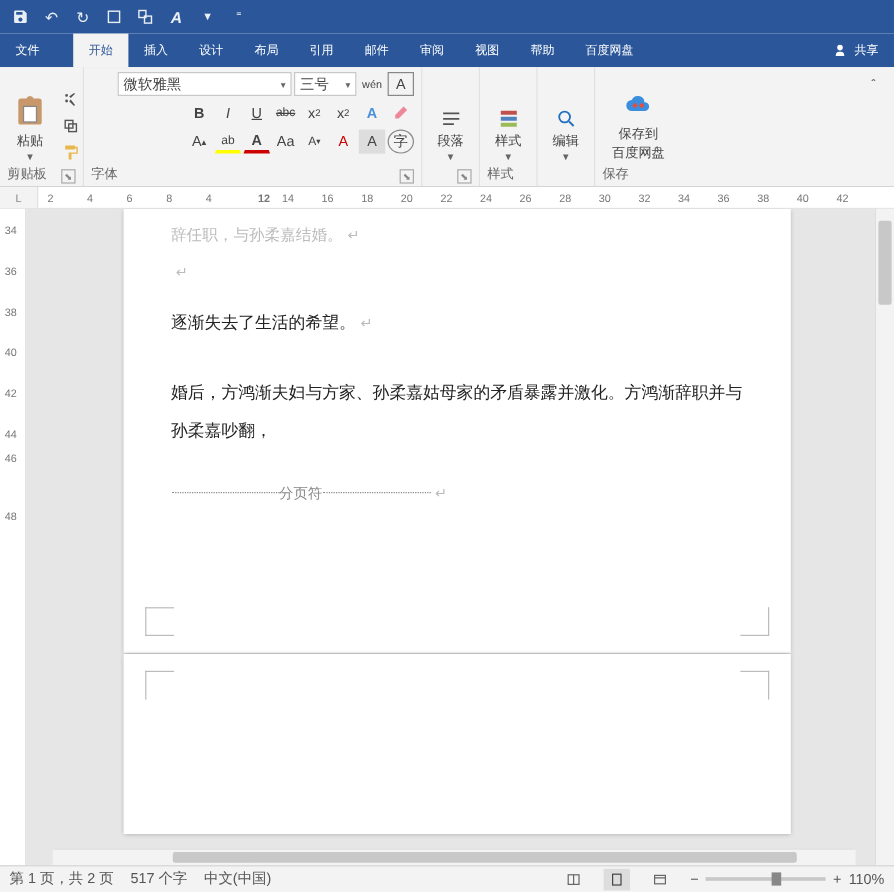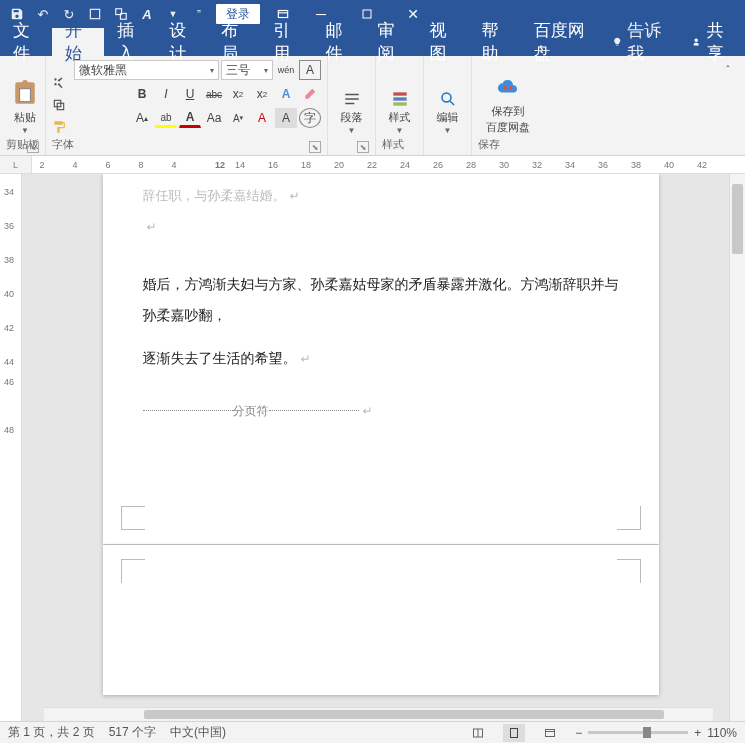--- a/index.html
+++ b/index.html
@@ -10,22 +10,22 @@
 .tb-qat { display:flex; align-items:center; gap:4px; padding:0 6px; }
 .tb-qat .q { width:22px; height:22px; display:flex; align-items:center; justify-content:center; font-size:13px; opacity:.9; }
 .tb-title { flex:1; text-align:center; font-size:12px; white-space:nowrap; overflow:hidden; text-overflow:ellipsis; padding:0 4px; }
 .tb-right { display:flex; align-items:center; gap:0; }
 .tb-btn { width:46px; height:28px; display:flex; align-items:center; justify-content:center; font-size:14px; }
 .tb-login { background:#fff; color:#2b579a; height:20px; padding:0 10px; font-size:12px; display:flex; align-items:center; margin-right:8px; border-radius:1px; }
 .tb-icon { width:30px; height:28px; display:flex; align-items:center; justify-content:center; font-size:13px; }
 
 
 .tabs { height:28px; background:#2b579a; display:flex; align-items:stretch; }
-.tab { color:#fff; padding:0 13px; display:flex; align-items:center; font-size:17px; cursor:default; }
-.tab.active { background:#f3f3f3; color:#2b579a; }
+.tab { color:#fff; padding:0 13px; display:flex; align-items:center; font-size:10px; cursor:default;text-align:right; }
+.tab.active { background:#f3f3f3; color:#2b579a;margin-left:15px; }
 .tabs .spacer { flex:1; }
 .tab.tell { opacity:.9; gap:5px; }
 .tab.tell svg,.tab.share svg{ width:14px;height:14px; fill:#fff;}
 .tab.share { gap:5px; }
 
 
 .ribbon { height:100px; background:#f3f3f3; border-bottom:1px solid #d4d4d4; display:flex; }
 .group { border-right:1px solid #e1e1e1; padding:4px 6px 2px; display:flex; flex-direction:column; }
 .group-body { flex:1; display:flex; align-items:flex-end; gap:4px; }
 .group-label { height:16px; font-size:11px; color:#666; position:relative; }
@@ -97,68 +97,46 @@
     <div class="q">
         <svg width="14" height="14" viewBox="0 0 24 24" fill="none" stroke="#fff" stroke-width="2">
           <rect x="3" y="3" width="10" height="10"></rect>
           <rect x="11" y="11" width="10" height="10"></rect>
         </svg>
       </div>
     <div class="q" style="font-style:italic;font-weight:bold">A</div>
     <div class="q" style="font-size:9px">▼</div>
     <div class="q">⁼</div>
   </div>
-  <div class="tb-right">
-    <div class="tb-login">登录</div>
-    <div class="tb-icon">
-        <svg width="14" height="14" viewBox="0 0 24 24" fill="none" stroke="#fff" stroke-width="2">
-          <rect x="4" y="6" width="16" height="12"></rect>
-          <path d="M4 10h16"></path>
-        </svg>
-      </div>
-    <div class="tb-btn">─</div>
-    <div class="tb-btn">
-        <svg width="12" height="12" viewBox="0 0 24 24" fill="none" stroke="#fff" stroke-width="2">
-          <rect x="4" y="4" width="16" height="16"></rect>
-        </svg>
-      </div>
-    <div class="tb-btn">✕</div>
-  </div>
 </div>
 
 <div class="tabs">
   <div class="tab">文件</div>
   <div class="tab active">开始</div>
   <div class="tab">插入</div>
   <div class="tab">设计</div>
   <div class="tab">布局</div>
   <div class="tab">引用</div>
   <div class="tab">邮件</div>
   <div class="tab">审阅</div>
   <div class="tab">视图</div>
   <div class="tab">帮助</div>
   <div class="tab">百度网盘</div>
-  <div class="tab tell">
-      <svg viewBox="0 0 24 24">
-        <path d="M9 21h6v-1H9v1zm3-19a7 7 0 00-4 12.7V17h8v-2.3A7 7 0 0012 2z"></path>
-      </svg>
-      <span>告诉我</span>
-    </div>
   <div class="spacer"></div>
   <div class="tab share">
       <svg viewBox="0 0 24 24">
         <path d="M12 12a4 4 0 10-4-4 4 4 0 004 4zm6 8v-1a5 5 0 00-5-5h-2a5 5 0 00-5 5v1h12z"></path>
       </svg>
       <span>共享</span>
     </div>
 </div>
 
 <div class="ribbon">
 
-  <div class="group" style="width:46px">
+  <div class="group" style="width:70px">
     <div class="group-body">
       <div class="vbtn">
         <div class="ic lg">
             <svg width="26" height="30" viewBox="0 0 24 24">
               <path fill="#c8986b" d="M19 2h-4.18A3 3 0 0012 0a3 3 0 00-2.82 2H5a2 2 0 00-2 2v16a2 2 0 002 2h14a2 2 0 002-2V4a2 2 0 00-2-2z"></path>
               <rect x="7" y="8" width="10" height="12" fill="#fff" stroke="#888"></rect>
             </svg>
           </div>
         <span>粘贴</span>
         <span class="dd-ar">▼</span>
@@ -337,22 +315,22 @@
       <span class="vtick" style="top: 154px;">42</span>
       <span class="vtick" style="top: 188px;">44</span>
       <span class="vtick" style="top: 208px;">46</span>
       <span class="vtick" style="top: 256px;">48</span>
     </div>
   <div class="scroll-area">
     <div class="page p1">
       <div class="content">
         <div style="color:#bbb;font-size:13px"><span>辞任职，与孙柔嘉结婚。</span><span class="para-mark">↵</span></div>
         <div><span class="para-mark">↵</span></div>
+        <div style="margin-top:12px"><span>逐渐失去了生活的希望。</span><span class="para-mark">↵</span></div>
         <div style="margin-top:28px"><span>婚后，方鸿渐夫妇与方家、孙柔嘉姑母家的矛盾暴露并激化。方鸿渐辞职并与孙柔嘉吵翻，</span></div>
-        <div style="margin-top:12px"><span>逐渐失去了生活的希望。</span><span class="para-mark">↵</span></div>
         <div class="pg-break" style="margin-top:24px">
           <div class="line"></div>
             <span>分页符</span>
             <div class="line r"></div>
             <span class="para-mark">↵</span>
         </div>
       </div>
       <div class="margin-mark mm-bl"></div>
       <div class="margin-mark mm-br"></div>
     </div>

